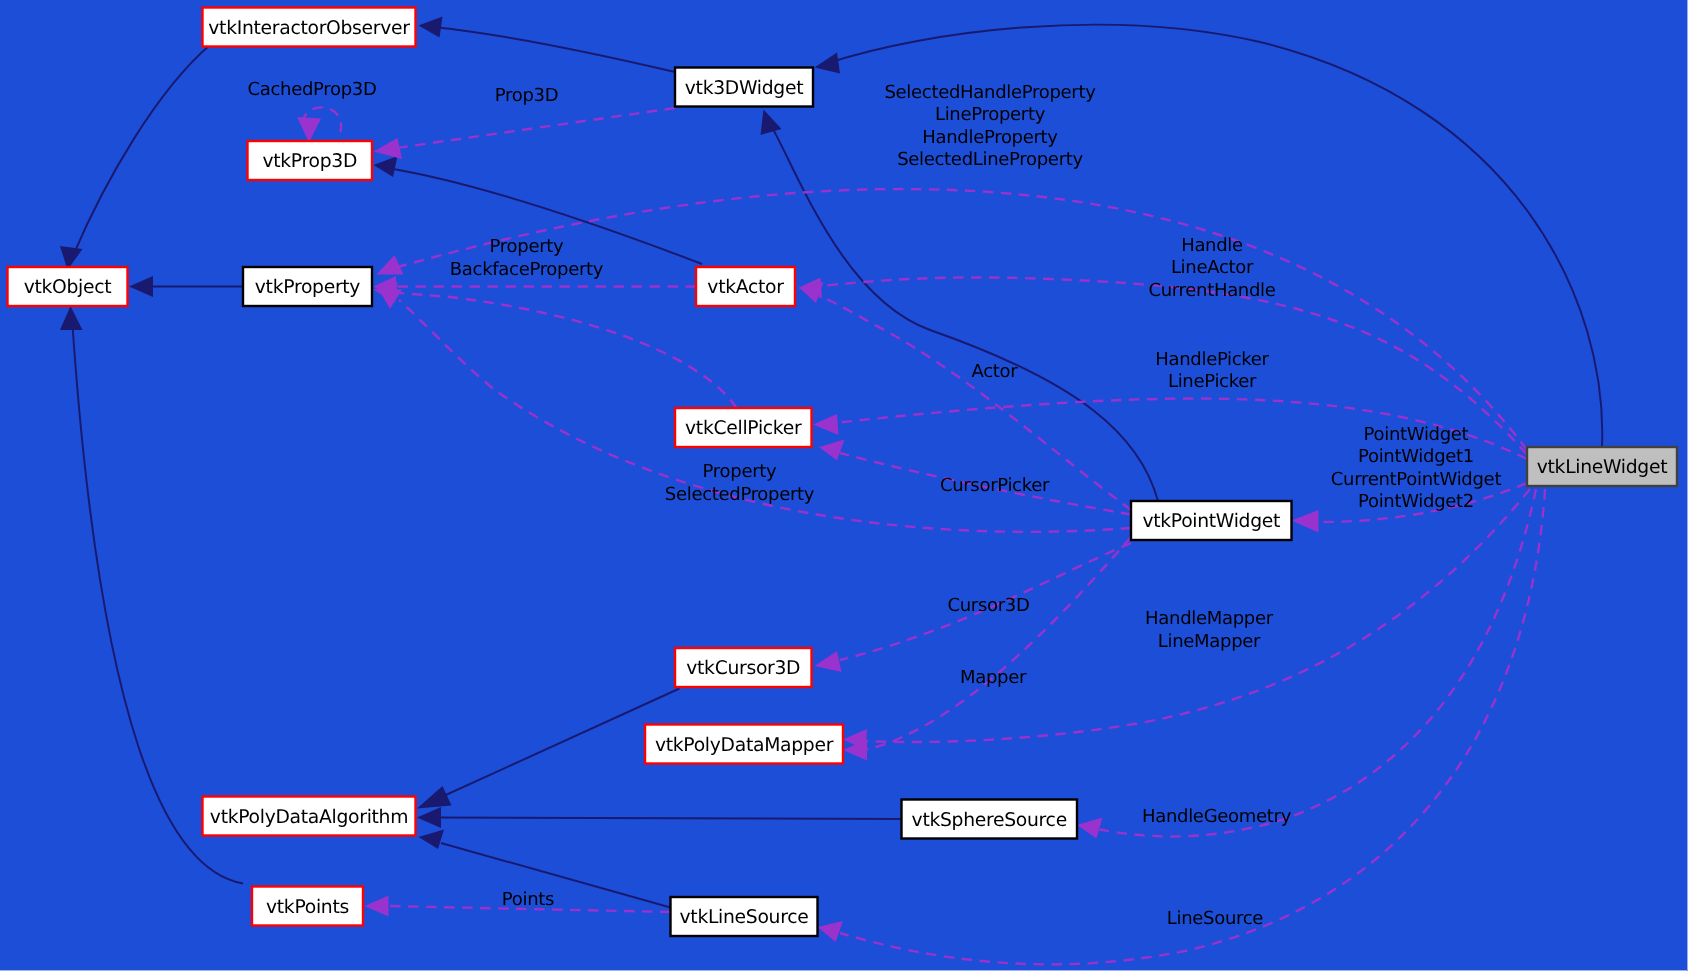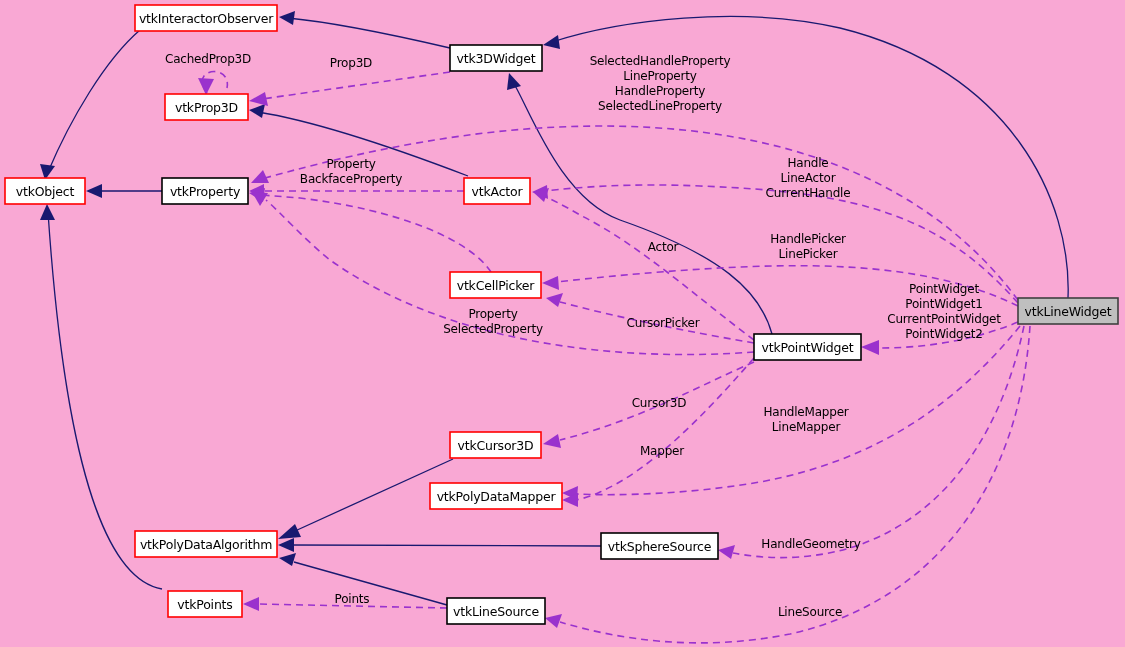--- a/index.html
+++ b/index.html
@@ -4,21 +4,21 @@
 <style>
   html, body {
     margin: 0;
     padding: 0;
     background: #ffffff;
   }
   #diagram-root {
     position: relative;
     width: 1125px;
     height: 647px;
-    background: #f9a8d4;
+    background: #1d4ed8;
     font-family: "DejaVu Sans", sans-serif;
     overflow: hidden;
   }
   svg.graph {
     position: absolute;
     top: 0; left: 0;
     width: 1125px;
     height: 647px;
   }
   .node-box {

